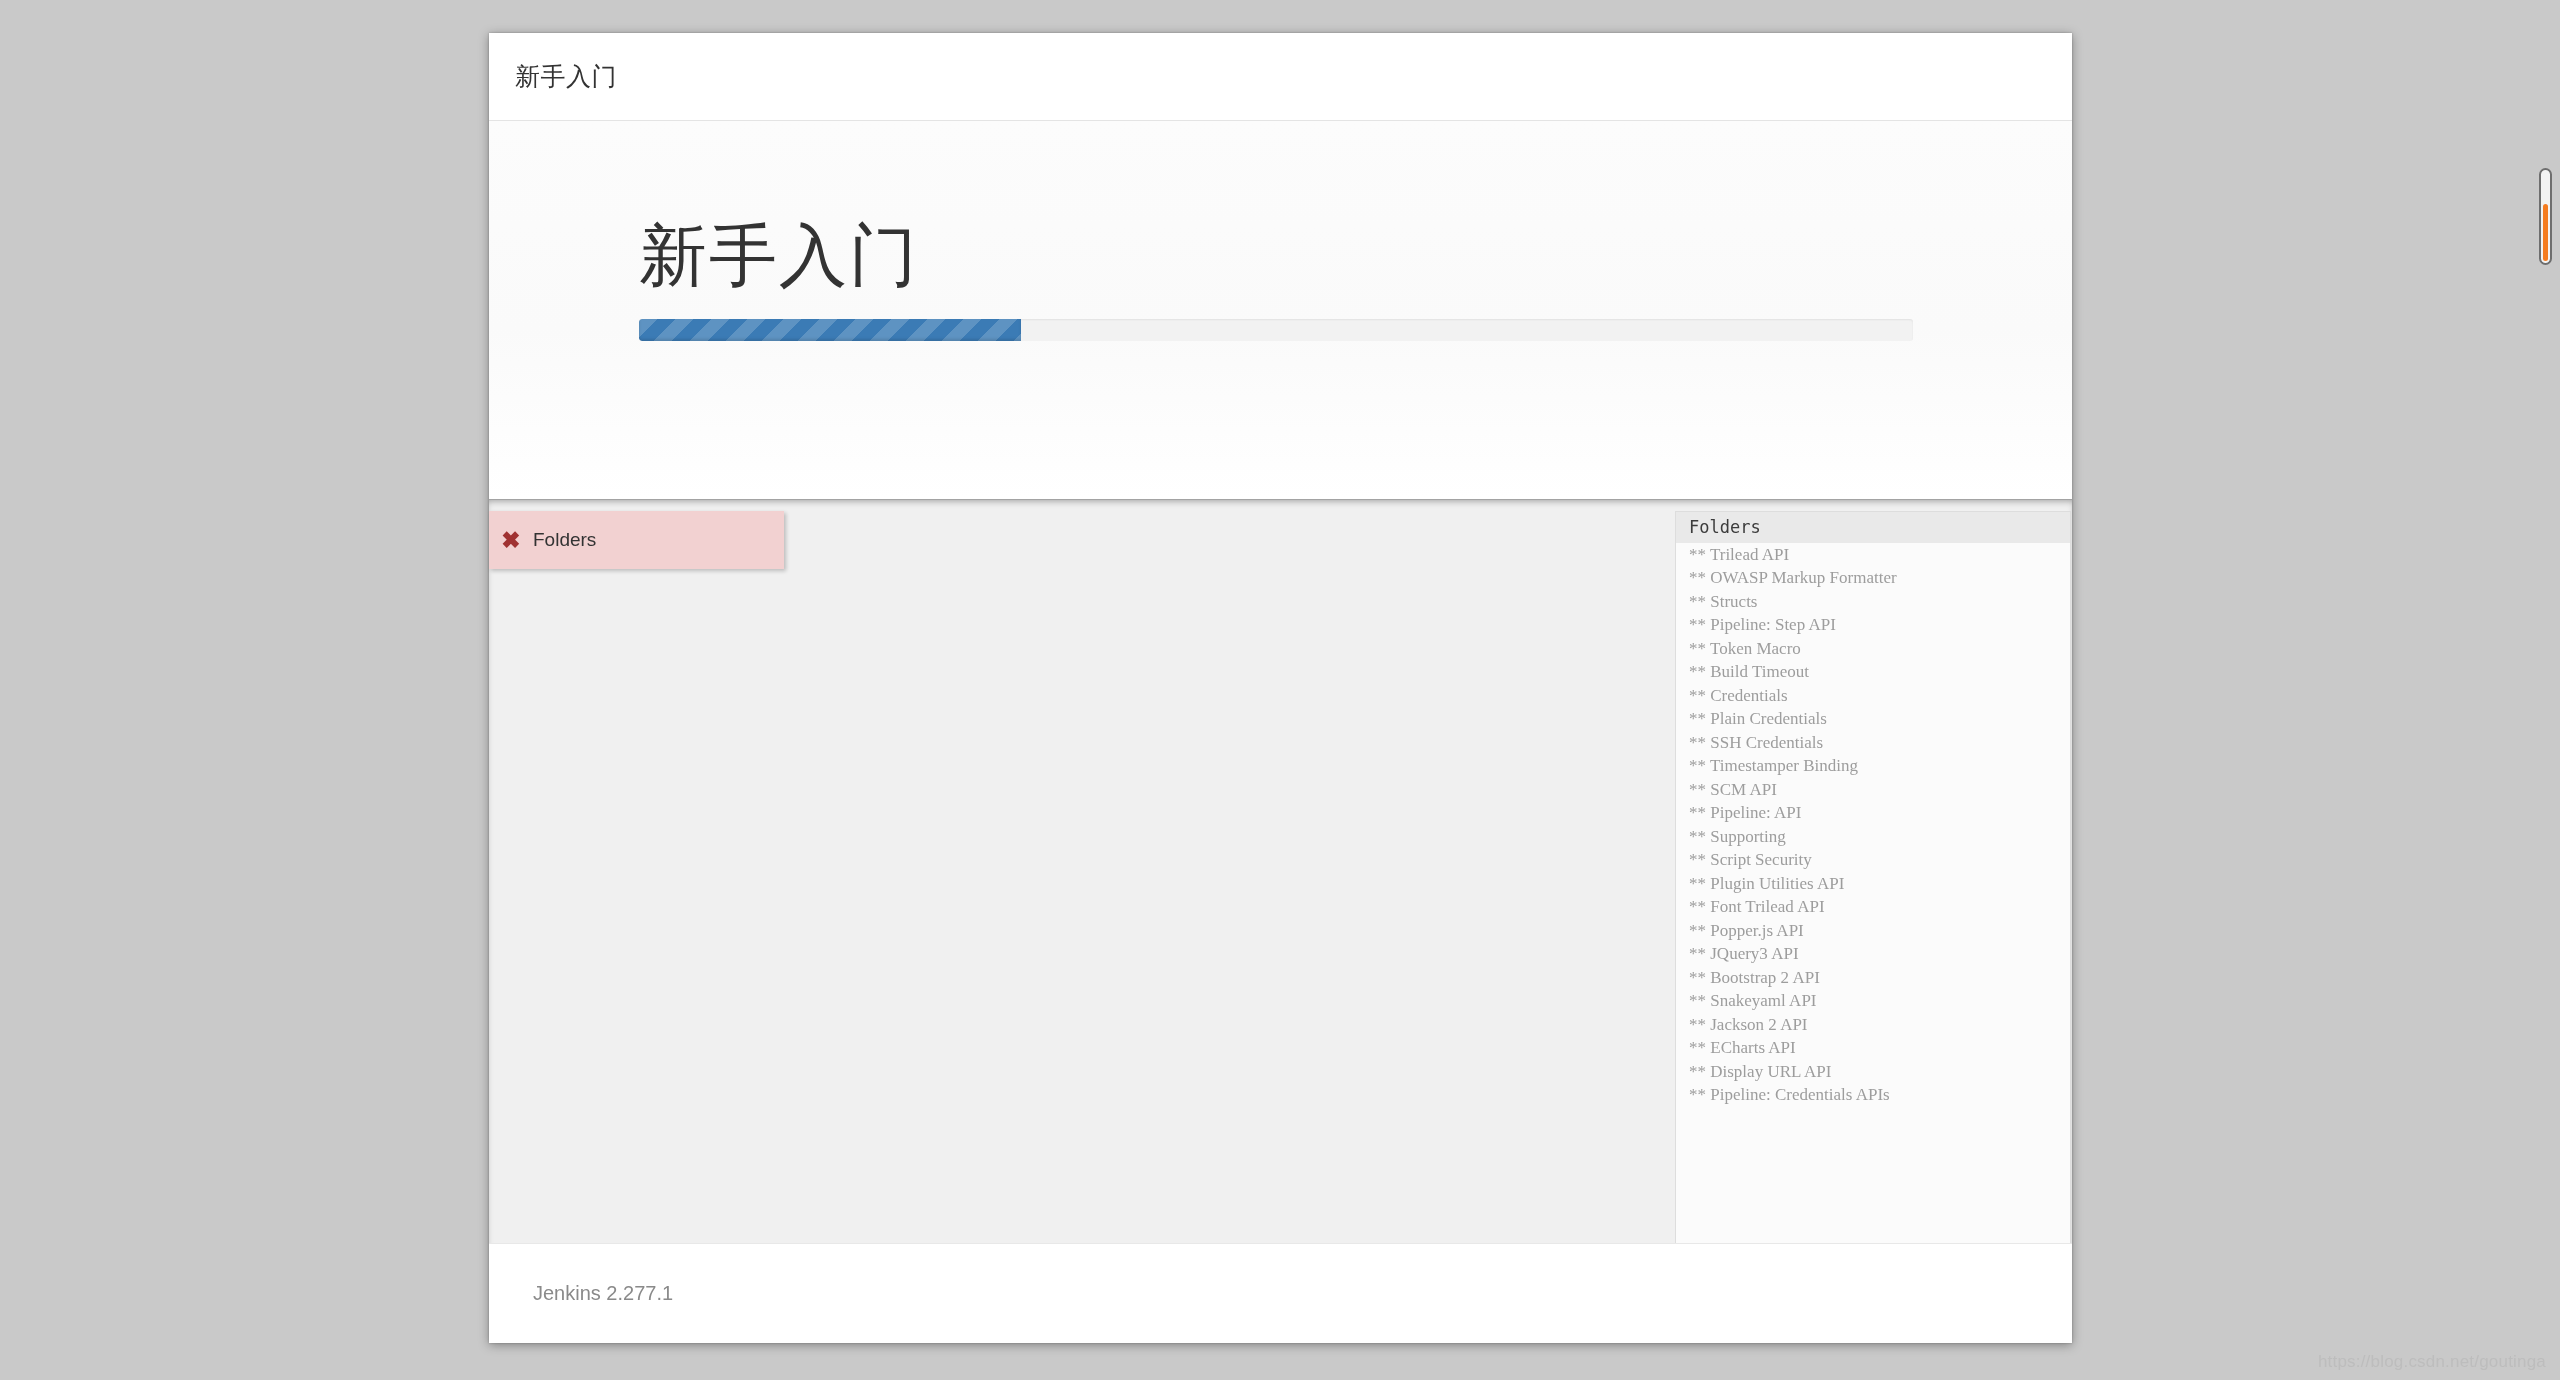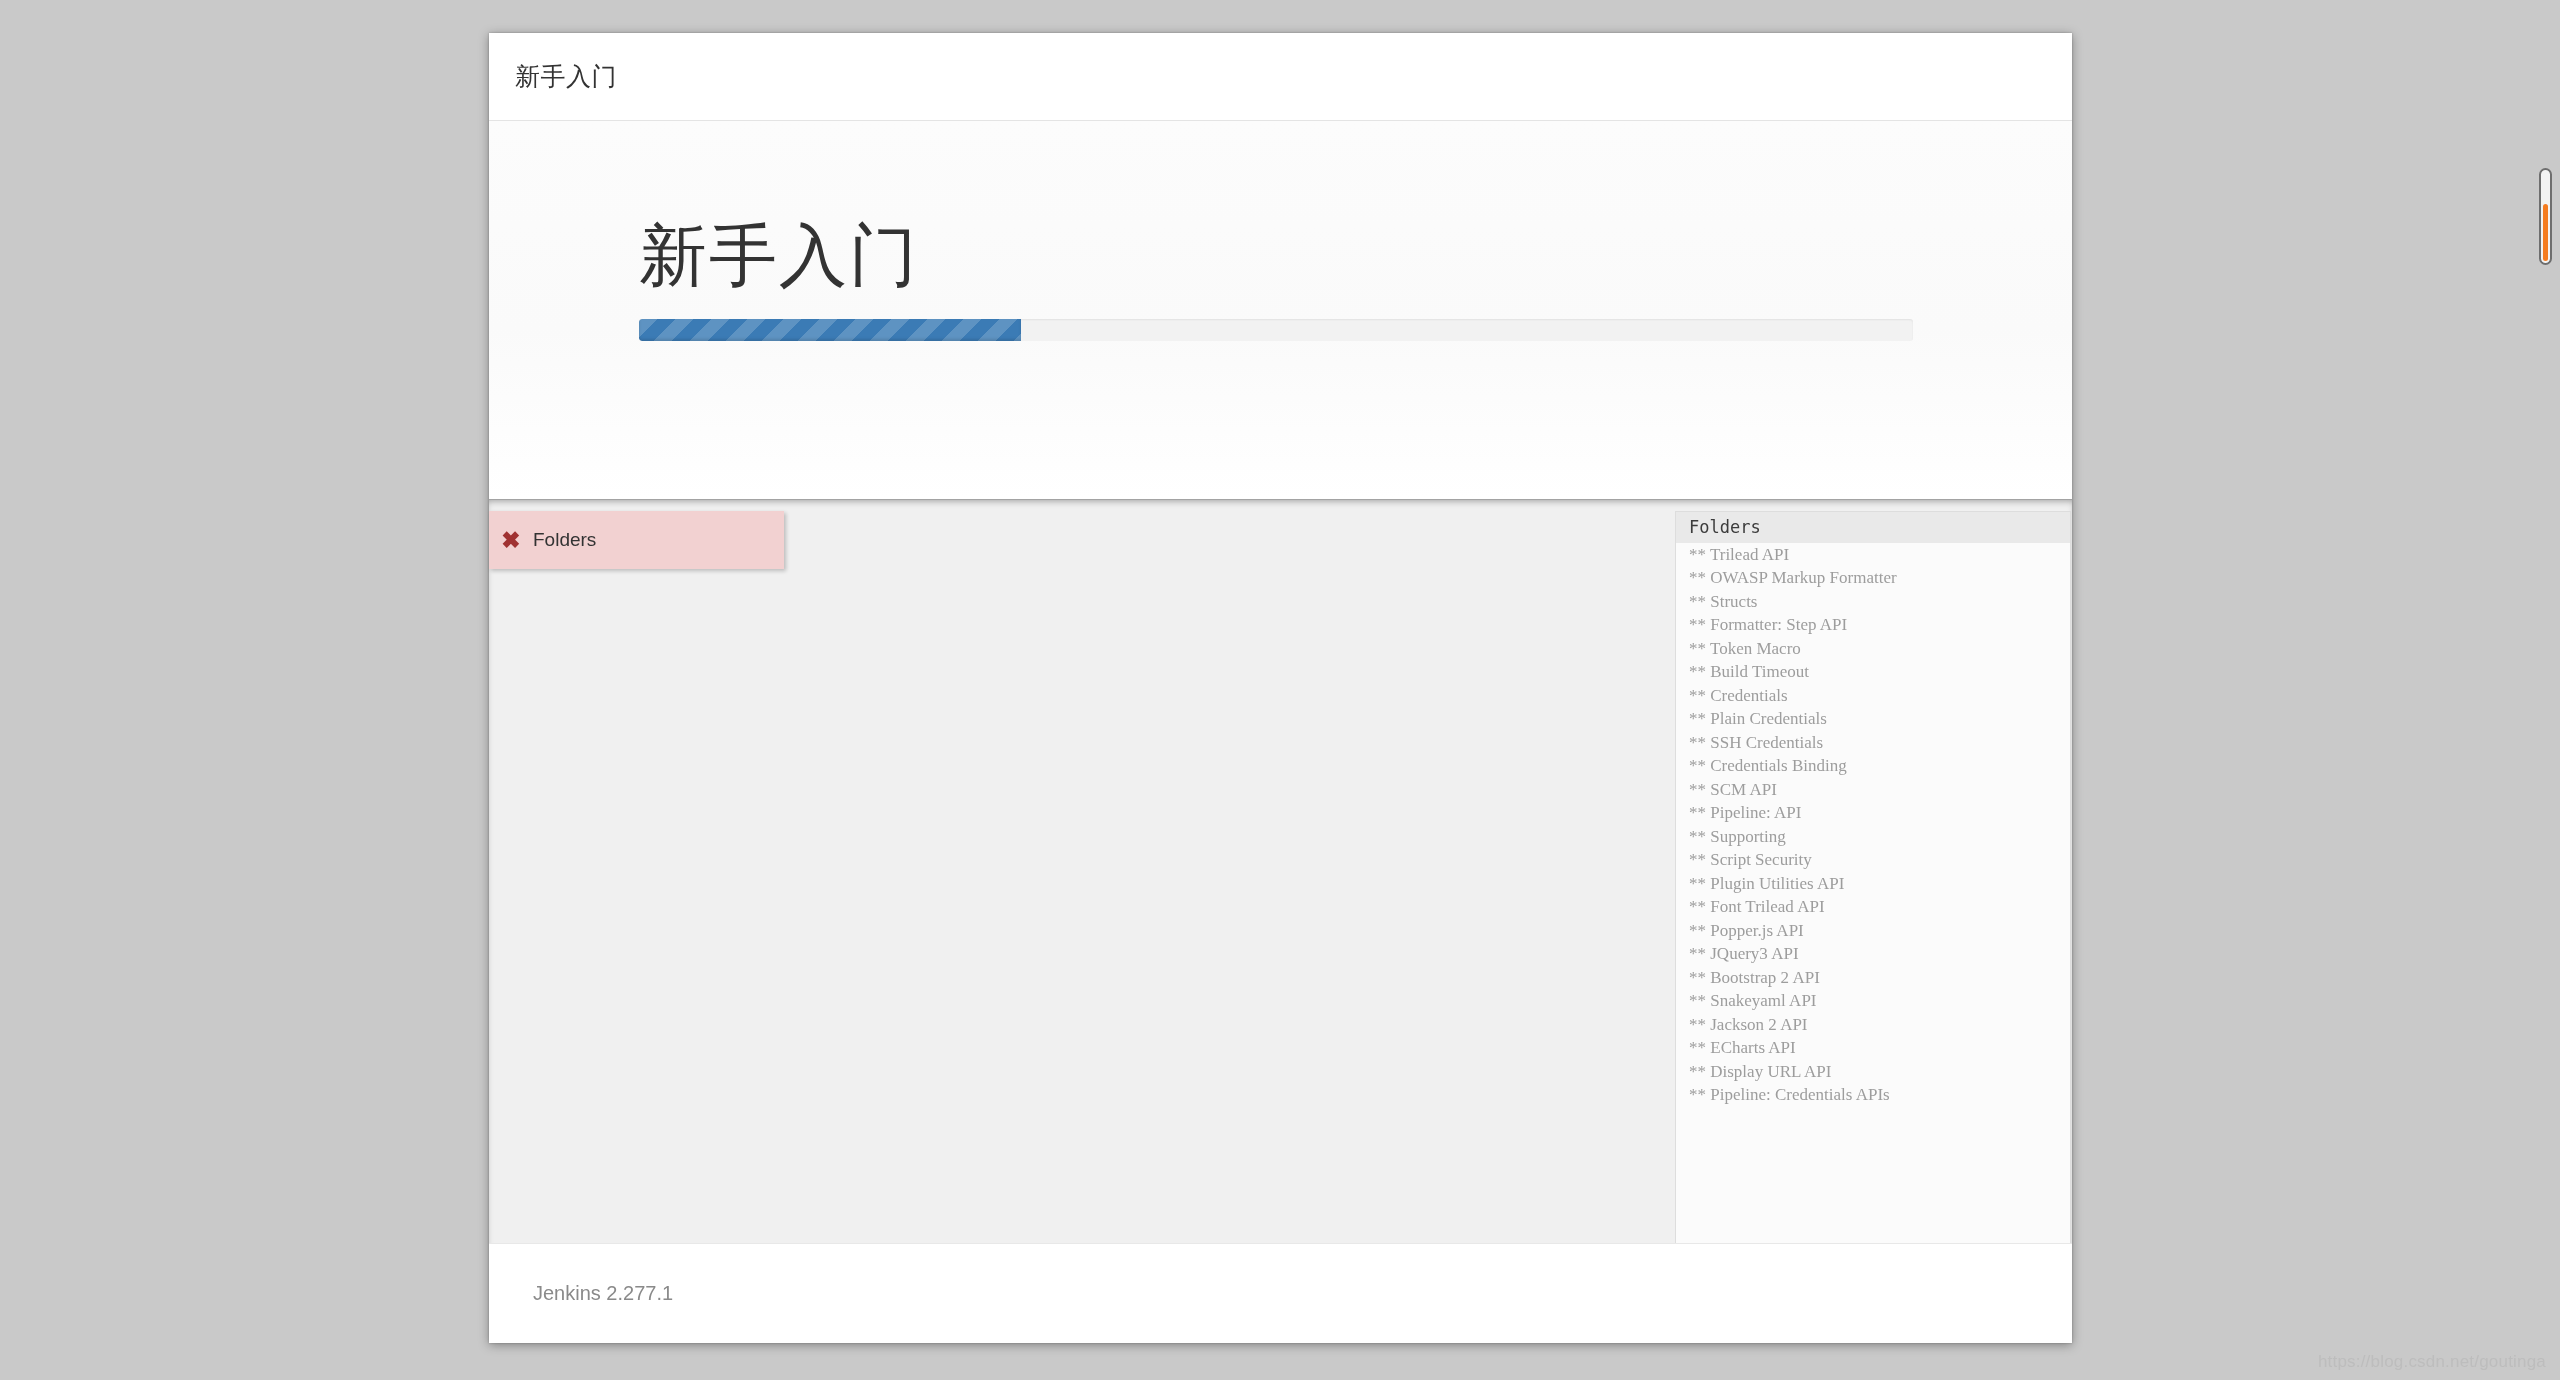--- a/index.html
+++ b/index.html
@@ -268,27 +268,27 @@
         </div>
       </div>
 
     <div id="dependency-panel">
       <div id="dependency-body">
         <div id="dependency-panel-head">Folders</div>
         <div id="dependency-lines">
             <div class="dep-line">** Trilead API</div>
             <div class="dep-line">** OWASP Markup Formatter</div>
             <div class="dep-line">** Structs</div>
-            <div class="dep-line">** Formatter: Step API</div>
+            <div class="dep-line">** Pipeline: Step API</div>
             <div class="dep-line">** Token Macro</div>
             <div class="dep-line">** Build Timeout</div>
             <div class="dep-line">** Credentials</div>
             <div class="dep-line">** Plain Credentials</div>
             <div class="dep-line">** SSH Credentials</div>
-            <div class="dep-line">** Credentials Binding</div>
+            <div class="dep-line">** Timestamper Binding</div>
             <div class="dep-line">** SCM API</div>
             <div class="dep-line">** Pipeline: API</div>
             <div class="dep-line">** Supporting</div>
             <div class="dep-line">** Script Security</div>
             <div class="dep-line">** Plugin Utilities API</div>
             <div class="dep-line">** Font Trilead API</div>
             <div class="dep-line">** Popper.js API</div>
             <div class="dep-line">** JQuery3 API</div>
             <div class="dep-line">** Bootstrap 2 API</div>
             <div class="dep-line">** Snakeyaml API</div>

